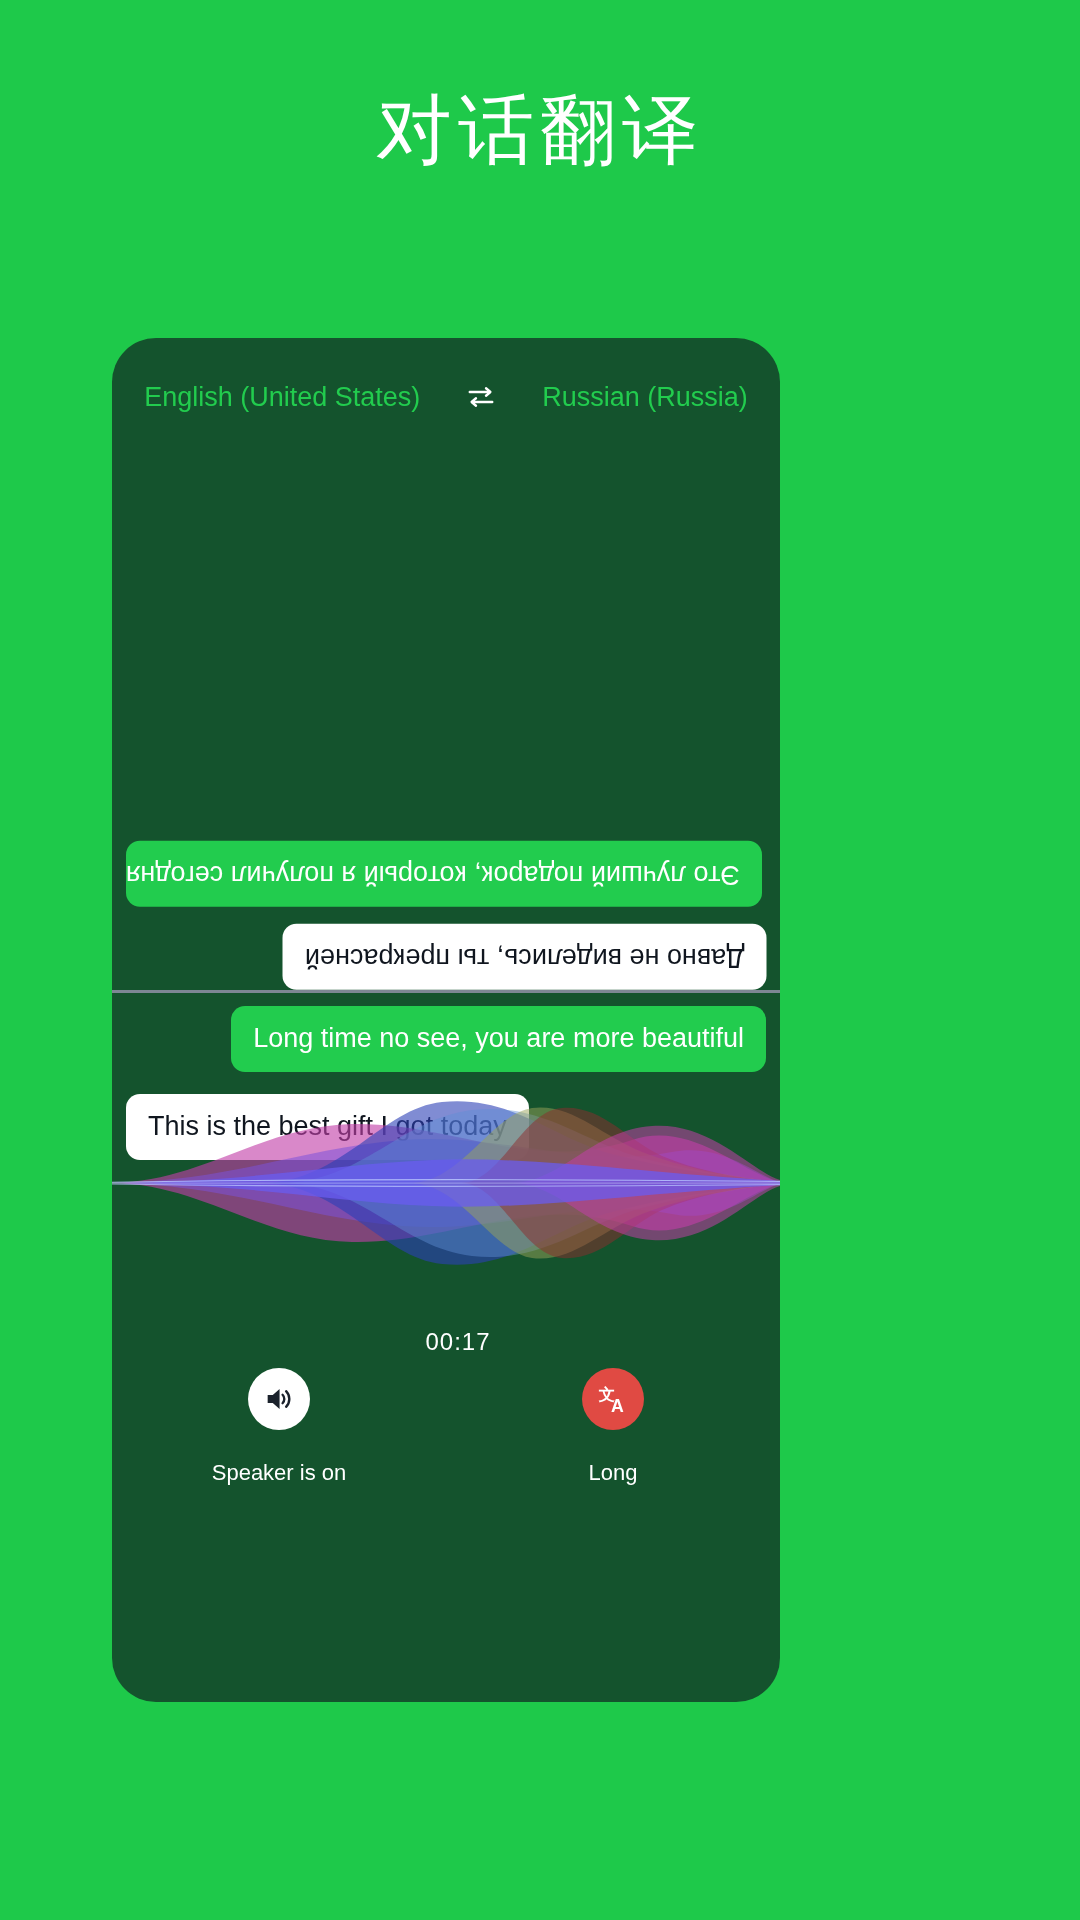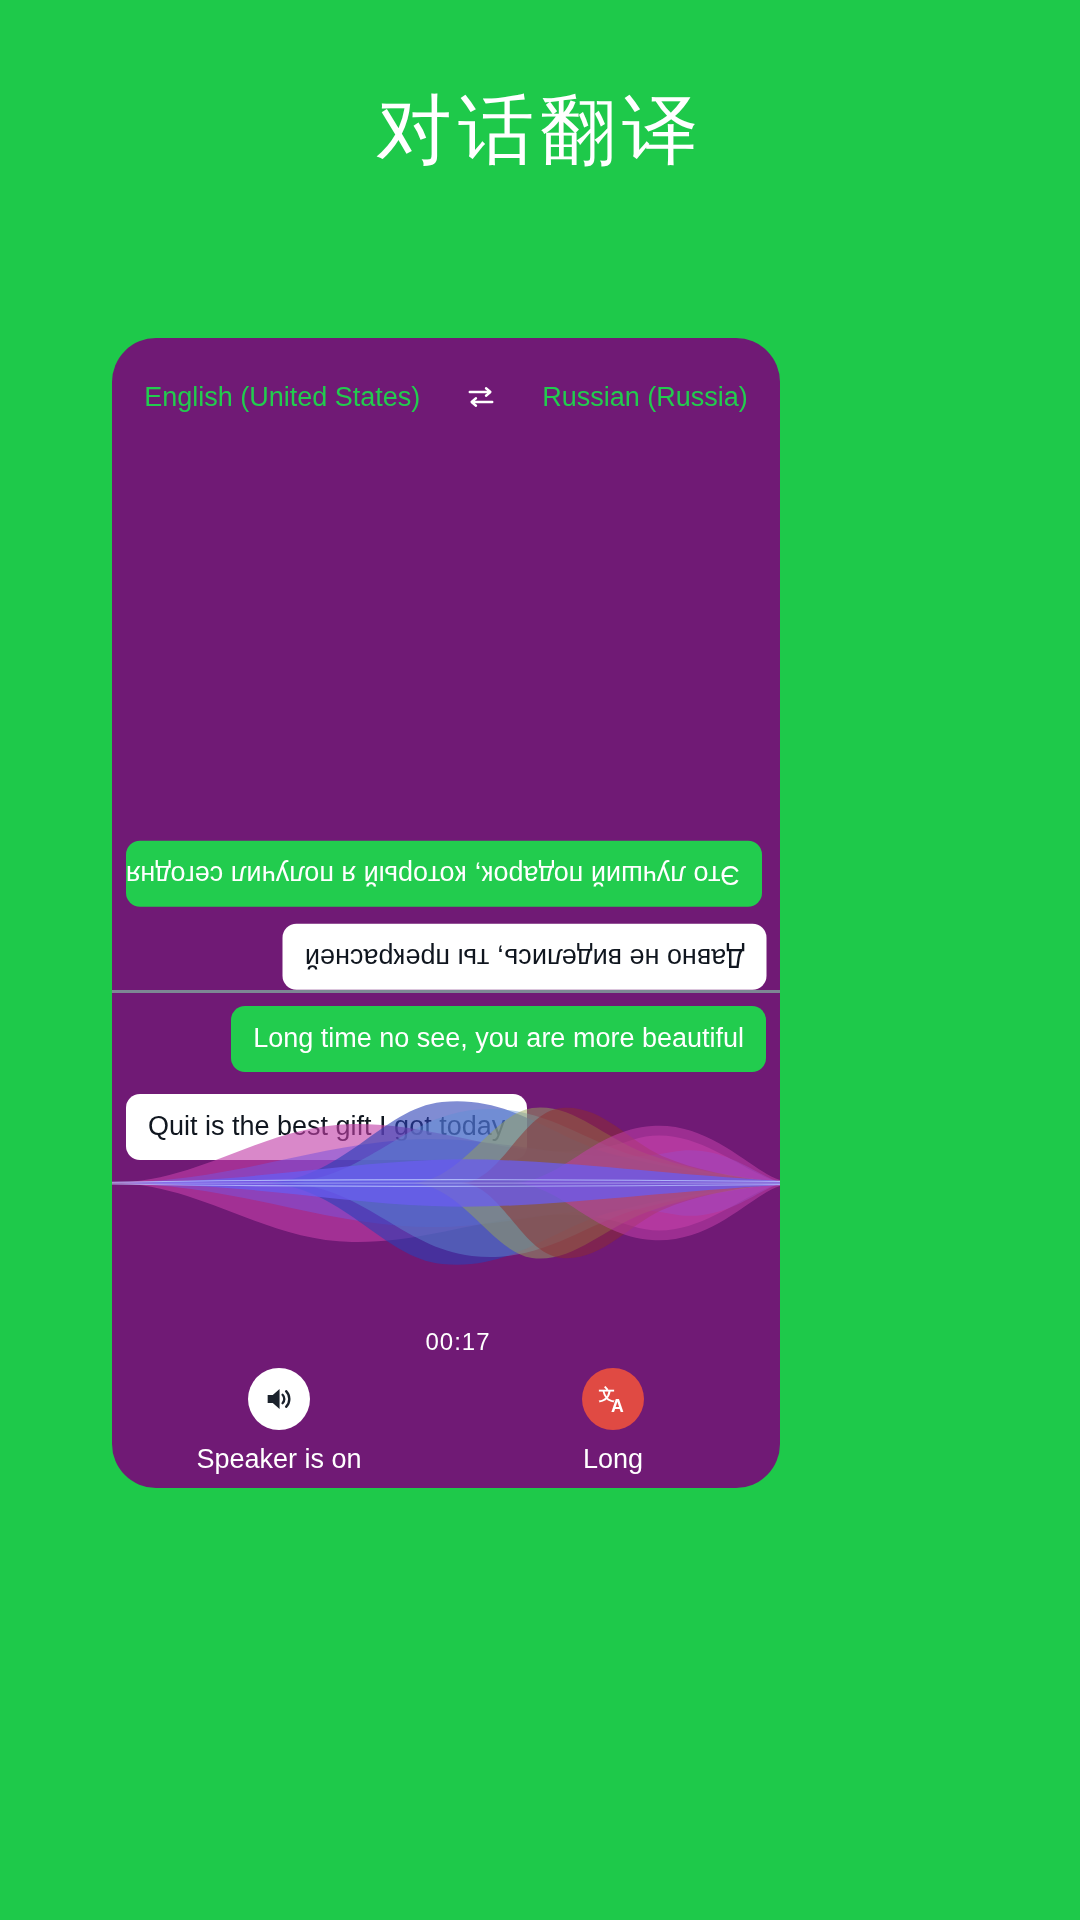--- a/index.html
+++ b/index.html
@@ -29,22 +29,22 @@
     line-height: 1.1;
     user-select: none;
   }
 
   
   .phone-card {
     position: absolute;
     left: 112px;
     top: 338px;
     width: 668px;
-    height: 1150px;
-    background: #701a75;
+    height: 1364px;
+    background: #14532d;
     border-radius: 44px;
     overflow: hidden;
   }
 
   
   .lang-bar {
     position: absolute;
     top: 42px;
     left: 0;
     width: 668px;
@@ -183,22 +183,23 @@
     height: 62px;
     border-radius: 50%;
     display: flex;
     align-items: center;
     justify-content: center;
   }
   .circle-white { background: #ffffff; }
   .circle-red   { background: #e04a43; }
   .control-label {
     color: #ffffff;
-    font-size: 27px;
+    font-size: 22px;
     white-space: nowrap;
+    margin-top: 16px;
   }
   .control-circle svg { display: block; }
 </style>
 </head>
 <body>
 
 <div class="page-title">对话翻译</div>
 
 <div class="phone-card">
 
@@ -220,21 +221,21 @@
       <div class="bubble bubble-green align-left flipped">Это лучший подарок, который я получил сегодня</div>
       <div class="bubble bubble-white align-right flipped">Давно не виделись, ты прекрасней</div>
     </div>
   </div>
 
   <div class="divider"></div>
 
   <div class="pane pane-native">
     <div class="bubbles-native">
       <div class="bubble bubble-green align-right">Long time no see, you are more beautiful</div>
-      <div class="bubble bubble-white align-left">Quit is the best gift I got today</div>
+      <div class="bubble bubble-white align-left">This is the best gift I got today</div>
     </div>
   </div>
 
   <div class="waveform-wrap">
     <svg viewBox="0 0 668 210" preserveAspectRatio="none">
       <defs>
         <linearGradient id="fadeL" x1="0" y1="0" x2="1" y2="0">
           <stop offset="0" stop-color="#ffffff" stop-opacity="0"></stop>
           <stop offset="0.5" stop-color="#ffffff" stop-opacity="1"></stop>
           <stop offset="1" stop-color="#ffffff" stop-opacity="0"></stop>

